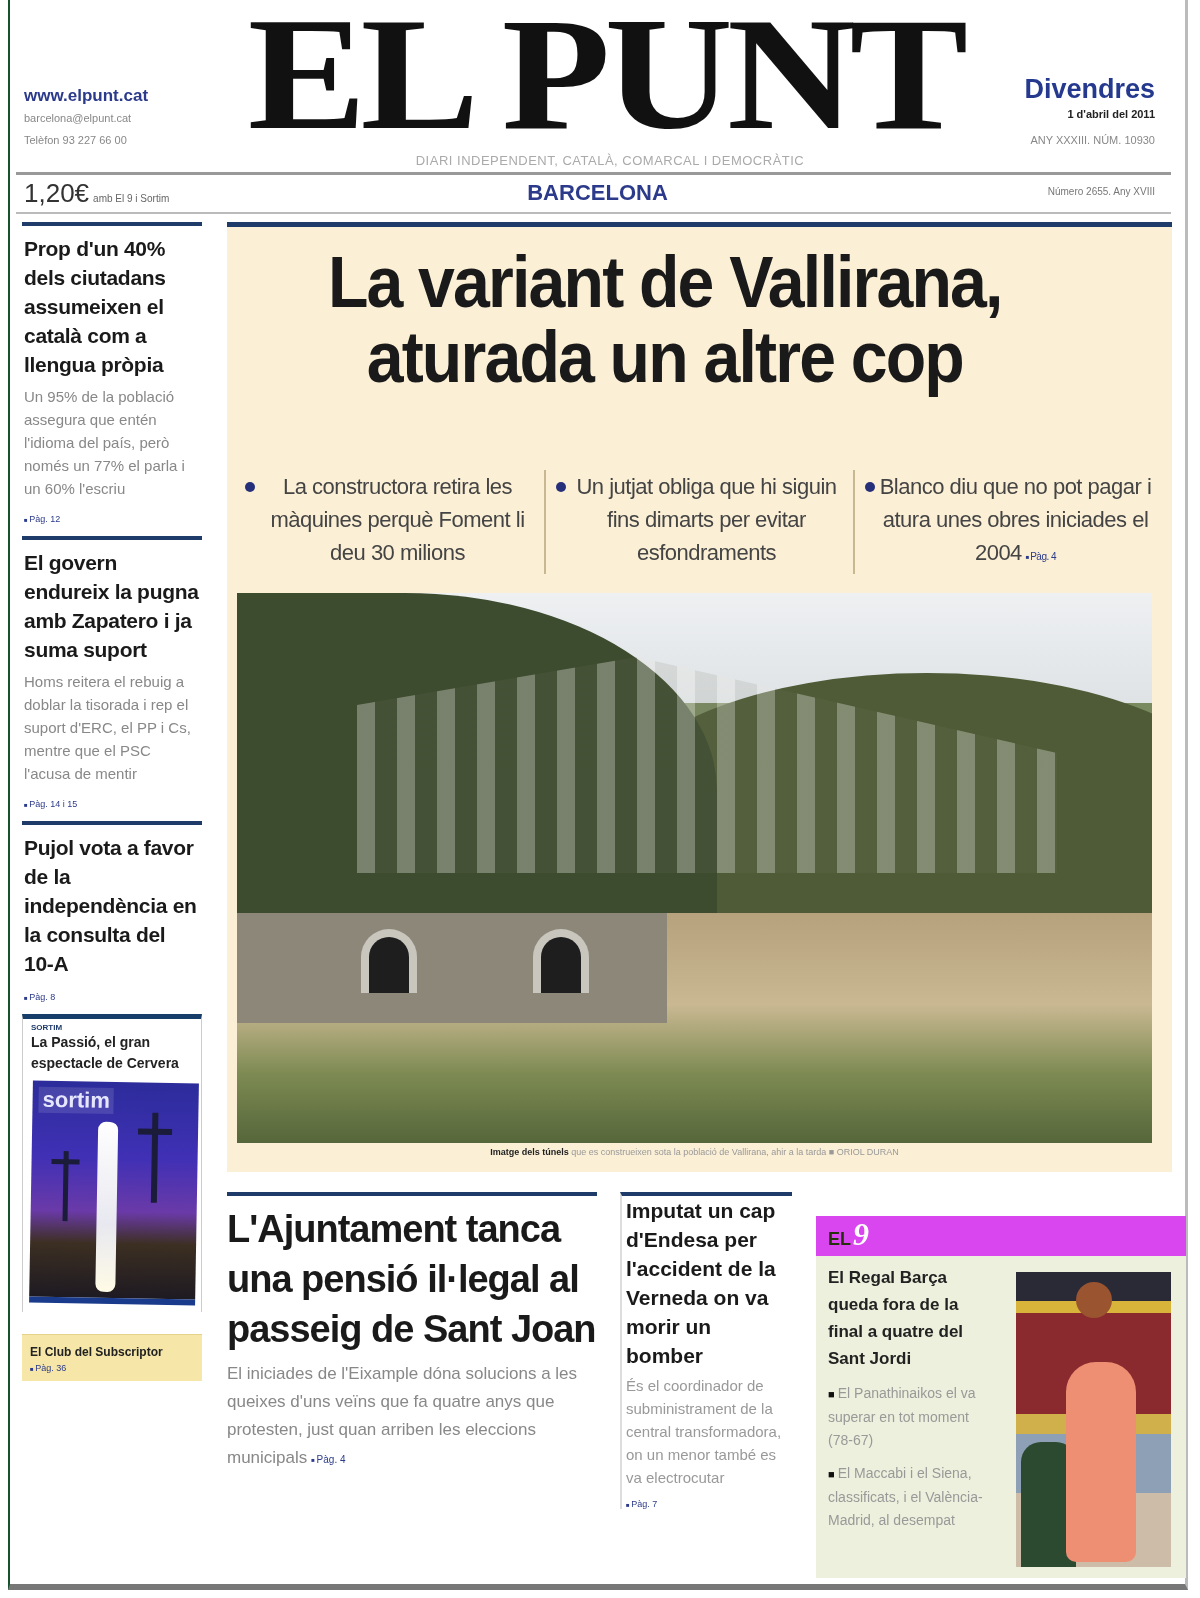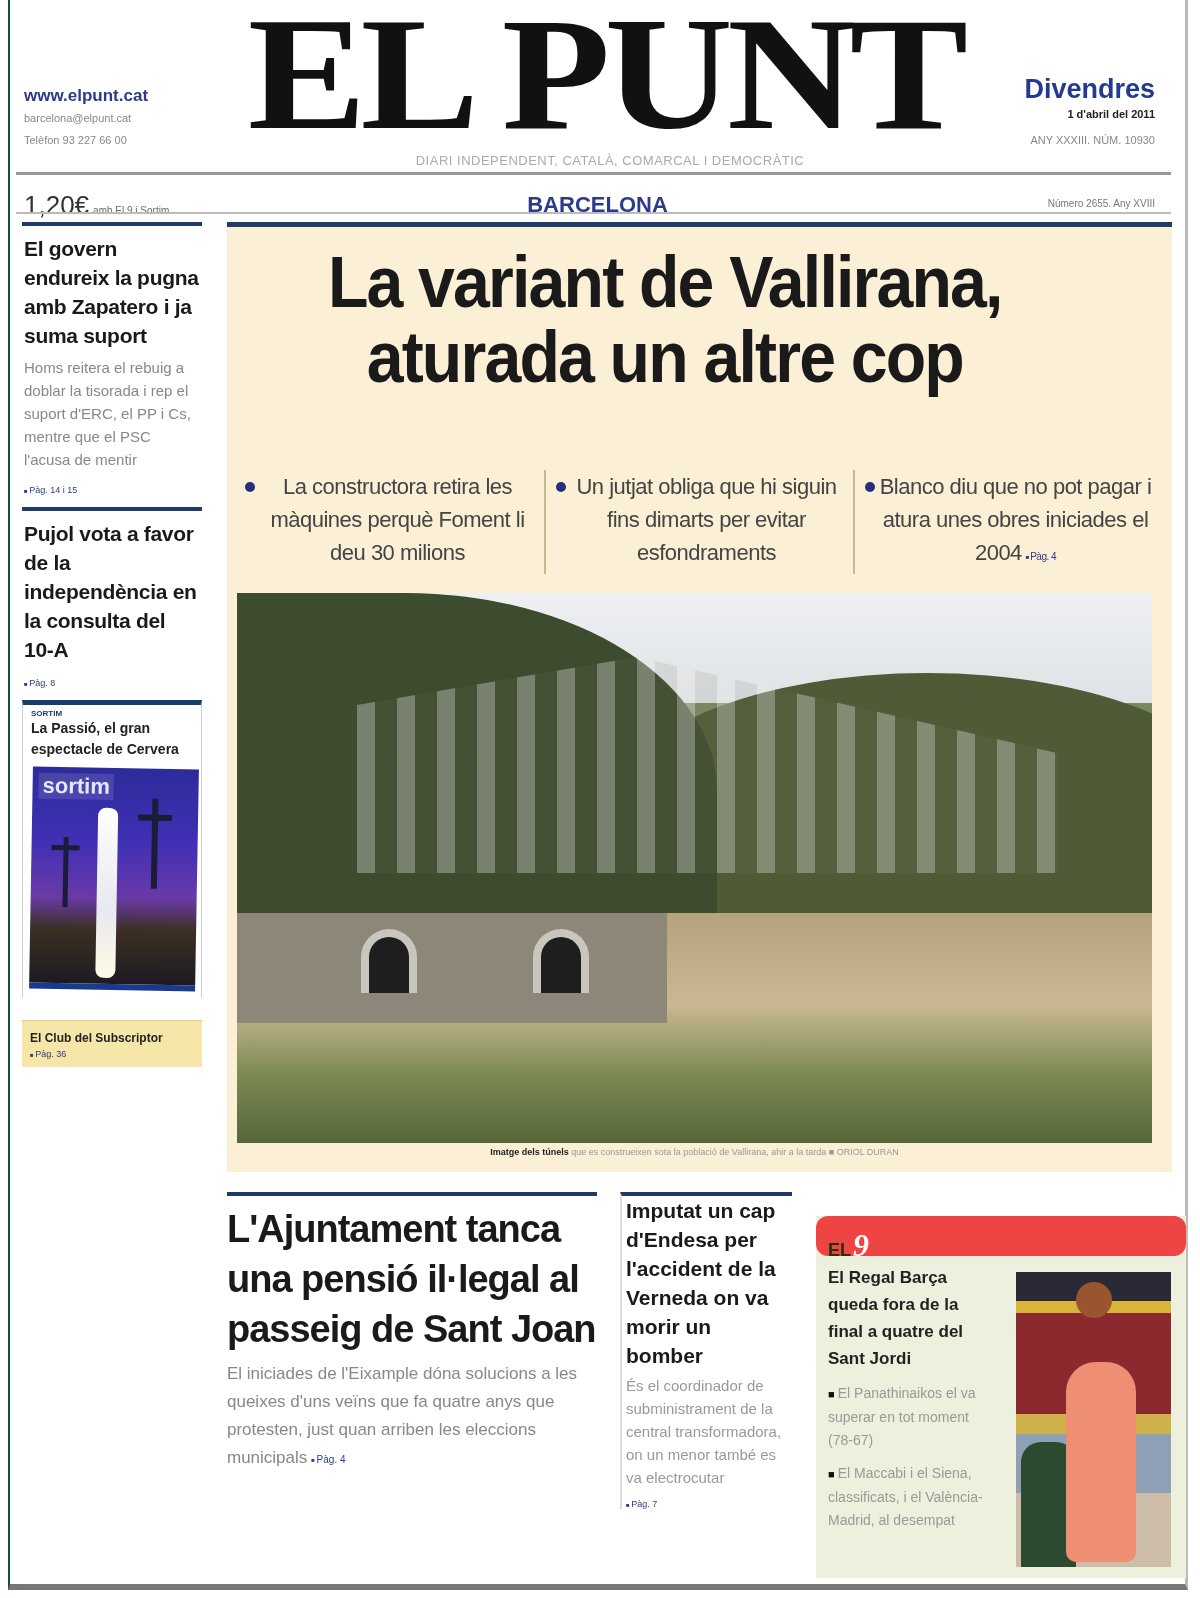--- a/index.html
+++ b/index.html
@@ -12,21 +12,21 @@
   .logo { position: absolute; left: 225px; top: -6px; width: 740px; text-align: center; font-family: "Liberation Serif", serif; font-weight: bold; font-size: 178px; letter-spacing: -6px; line-height: 1; color: #111; transform: scaleY(0.9); transform-origin: top; }
   .tagline { position: absolute; left: 360px; top: 153px; width: 480px; text-align: center; font-size: 13px; color: #aaa; letter-spacing: 0.5px; }
   .web { position: absolute; left: 14px; top: 86px; font-size: 17px; font-weight: bold; color: #2b3a8a; }
   .email { position: absolute; left: 14px; top: 112px; font-size: 11px; color: #888; }
   .phone { position: absolute; left: 14px; top: 134px; font-size: 11px; color: #888; }
   .day { position: absolute; right: 30px; top: 74px; font-size: 27px; font-weight: bold; color: #253a8e; text-align: right; }
   .date { position: absolute; right: 30px; top: 108px; font-size: 11px; font-weight: bold; color: #222; text-align: center; }
   .issue { position: absolute; right: 30px; top: 134px; font-size: 11px; color: #888; text-align: right; }
 
   .bar { position: absolute; left: 6px; right: 14px; height: 3px; background: #999; }
-  .subbar { position: absolute; left: 0; top: 176px; width: 100%; height: 26px; margin-top: 12px; }
+  .subbar { position: absolute; left: 0; top: 176px; width: 100%; height: 26px; }
   .price { position: absolute; left: 14px; top: 2px; font-size: 26px; color: #333; }
   .price small { font-size: 10px; color: #666; margin-left: 4px; }
   .city { position: absolute; left: 0; width: 100%; top: 4px; text-align: center; font-size: 22px; font-weight: bold; color: #2b3a8a; }
   .numero { position: absolute; right: 30px; top: 10px; font-size: 10px; color: #777; }
 
   
   .leftcol { position: absolute; left: 12px; top: 222px; width: 180px; }
   .lstory { border-top: 4px solid #1f3b6a; padding: 8px 2px 12px 2px; }
   .lstory h3 { font-size: 21px; line-height: 29px; font-weight: bold; color: #1a1a1a; letter-spacing: -0.3px; }
   .lstory p { font-size: 15px; line-height: 23px; color: #888; margin-top: 6px; }
@@ -71,21 +71,21 @@
   .bstory { position: absolute; top: 1192px; border-top: 4px solid #1f3b6a; }
   .b1 { left: 217px; width: 370px; padding-top: 8px; }
   .b1 h2 { font-size: 38px; line-height: 50px; font-weight: bold; color: #1a1a1a; letter-spacing: -1px; }
   .b1 p { font-size: 17px; line-height: 28px; color: #888; margin-top: 6px; }
   .b1 .pag { display: inline; font-size: 10px; margin-left: 4px; }
   .b2 { left: 610px; width: 172px; border-left: 2px solid #ddd; padding-left: 4px; }
   .b2 h3 { font-size: 21px; line-height: 29px; font-weight: bold; color: #1a1a1a; }
   .b2 p { font-size: 15px; line-height: 23px; color: #999; margin-top: 4px; }
   .b2 .pag { margin-top: 10px; }
   .el9 { position: absolute; left: 806px; top: 1216px; width: 370px; height: 362px; background: #edf0dc; }
-  .el9 .head { height: 40px; background: #ef4444; padding: 11px 12px; border-radius: 12px; }
+  .el9 .head { height: 40px; background: #d946ef; padding: 0 12px; }
   .el9 .head .el { font-size: 18px; font-weight: bold; color: #23320b; }
   .el9 .head .nine { font-size: 32px; font-weight: bold; color: #fff; margin-left: 2px; font-family: "Liberation Serif", serif; font-style: italic; }
   .el9 .txt { position: absolute; left: 12px; top: 48px; width: 168px; }
   .el9 h3 { font-size: 17px; line-height: 27px; font-weight: bold; color: #222; }
   .el9 .item { font-size: 14px; line-height: 23px; color: #999; margin-top: 10px; }
   .el9 .item::before { content: "■ "; color: #111; font-size: 11px; }
   .el9 .bphoto { position: absolute; left: 200px; top: 56px; width: 155px; height: 295px; background: linear-gradient(180deg,#2a2a36 0 10%, #d8b43a 10% 14%, #8a2a2e 14% 48%, #d0b04a 48% 55%, #8ea0b6 55% 75%, #cdbca8 75%); overflow: hidden; }
   .el9 .ball { position: absolute; left: 60px; top: 10px; width: 36px; height: 36px; border-radius: 50%; background: #9a5430; }
   .el9 .player1 { position: absolute; left: 50px; top: 90px; width: 70px; height: 200px; background: #ee8f74; border-radius: 30px 30px 10px 10px; }
   .el9 .player2 { position: absolute; left: 5px; top: 170px; width: 55px; height: 125px; background: #2c4a2f; border-radius: 20px 20px 0 0; }
@@ -108,20 +108,25 @@
 
   <div class="bar" style="top:172px"></div>
   <div class="subbar">
     <div class="price"><span>1,20€</span><small>amb El 9 i Sortim</small></div>
     <div class="city">BARCELONA</div>
     <div class="numero">Número 2655. Any XVIII</div>
   </div>
   <div class="bar" style="top:212px; height:2px; background:#bbb"></div>
 
   <aside class="leftcol">
+    <article class="lstory">
+      <h3>Prop d'un 40% dels ciutadans assumeixen el català com a llengua pròpia</h3>
+      <p>Un 95% de la població assegura que entén l'idioma del país, però només un 77% el parla i un 60% l'escriu</p>
+      <span class="pag">Pàg. 12</span>
+    </article>
     <article class="lstory">
       <h3>El govern endureix la pugna amb Zapatero i ja suma suport</h3>
       <p>Homs reitera el rebuig a doblar la tisorada i rep el suport d'ERC, el PP i Cs, mentre que el PSC l'acusa de mentir</p>
       <span class="pag">Pàg. 14 i 15</span>
     </article>
     <article class="lstory">
       <h3>Pujol vota a favor de la independència en la consulta del 10-A</h3>
       <span class="pag">Pàg. 8</span>
     </article>
     <div class="sortim-box">

